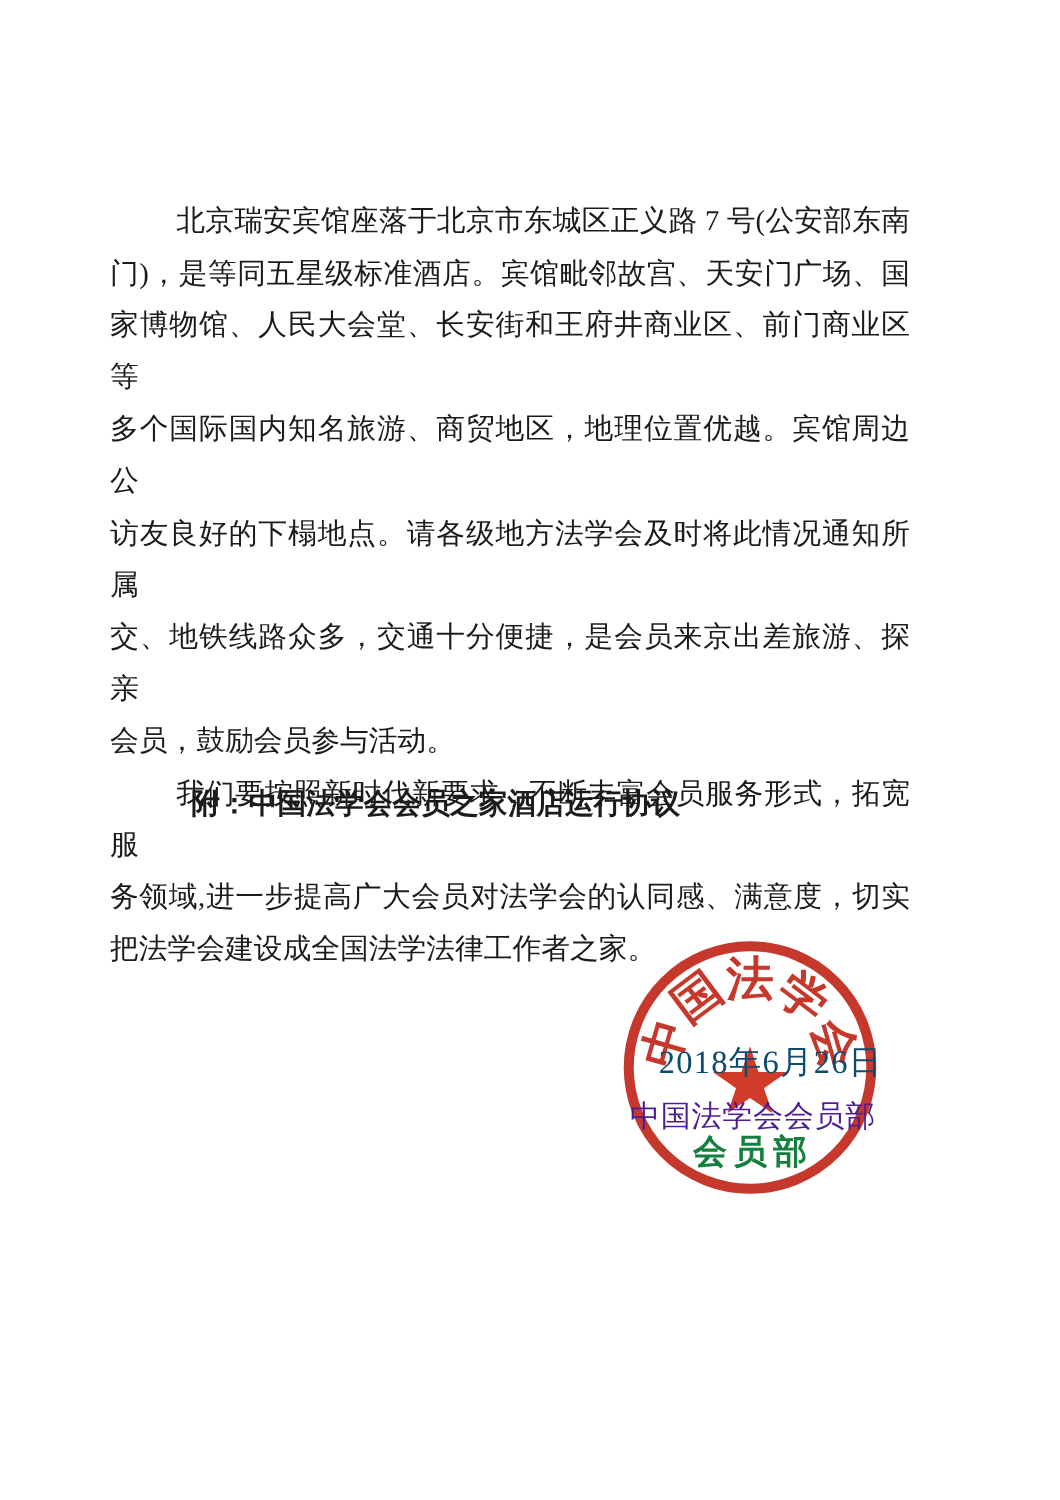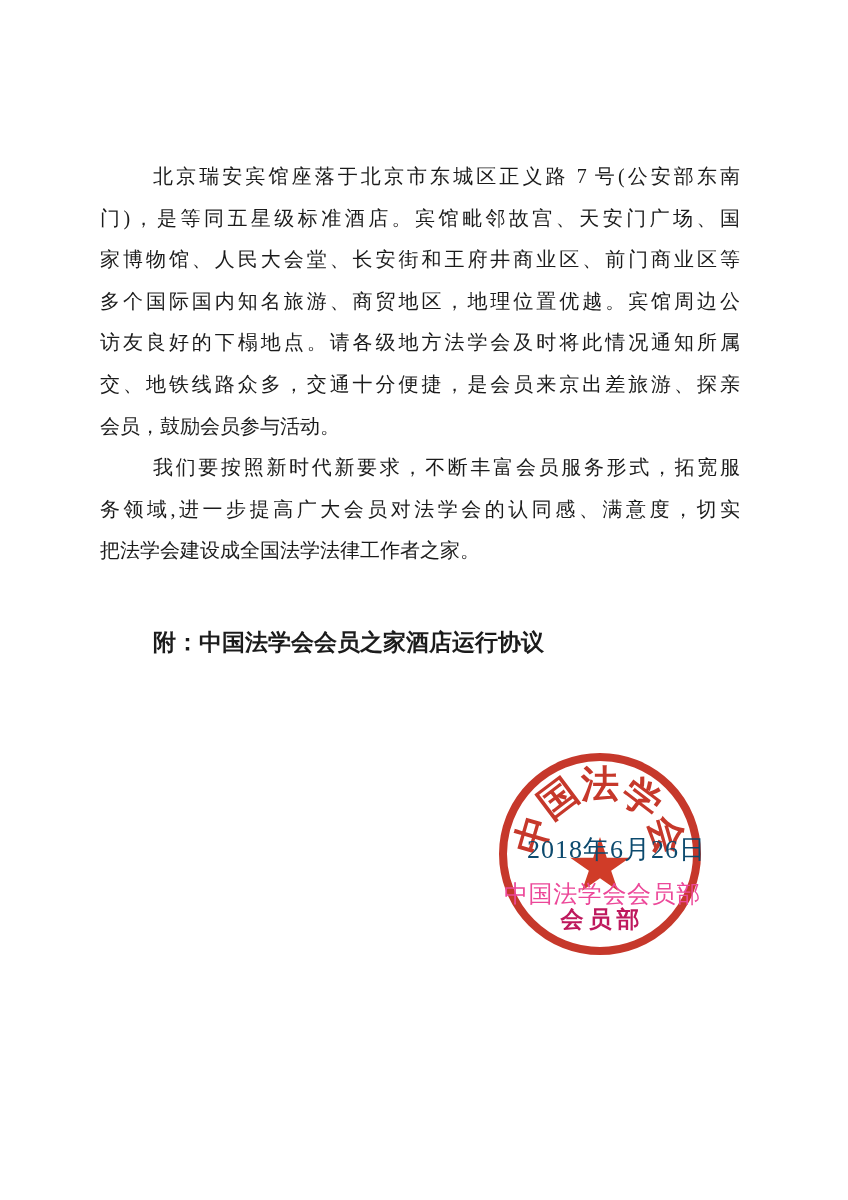--- a/index.html
+++ b/index.html
@@ -11,24 +11,24 @@
     position: relative;
     width: 848px;
     height: 1200px;
     background: #ffffff;
     overflow: hidden;
     font-family: "Liberation Serif", "DejaVu Serif", serif;
     color: #1b1b1b;
   }
   .body-text {
     position: absolute;
-    left: 100px;
+    left: 88px;
     top: 156px;
     width: 640px;
-    font-size: 20px;
+    font-size: 23px;
     line-height: 41.6px;
   }
   .line {
     white-space: nowrap;
   }
   .line.justify {
     white-space: normal;
     text-align: justify;
     text-align-last: justify;
   }
@@ -81,23 +81,23 @@
     height: 59px;
     background: #d03c28;
     clip-path: polygon(50% 0%, 61% 35%, 98% 35%, 68% 57%, 79% 91%, 50% 70%, 21% 91%, 32% 57%, 2% 35%, 39% 35%);
   }
   .seal-bottom {
     position: absolute;
     left: 0;
     top: 155px;
     width: 202px;
     text-align: center;
-    font-size: 23px;
+    font-size: 27px;
     font-weight: bold;
-    color: #be185d;
+    color: #15803d;
     letter-spacing: 5px;
     text-indent: 5px; 
     line-height: 1;
   }
   
   .date-line {
     position: absolute;
     left: 527px;
     top: 836px;
     font-size: 26px;
@@ -108,21 +108,21 @@
     white-space: nowrap;
     font-family: Liberation Serif, serif;
   }
   .signer-line {
     position: absolute;
     left: 504px;
     top: 881px;
     font-size: 24px;
     line-height: 1.1;
     letter-spacing: 0.6px;
-    color: #ec4899;
+    color: #4c1d95;
     z-index: 2;
     white-space: nowrap;
   }
 </style>
 </head>
 <body>
 
 <div class="page">
 
   <div class="body-text">

